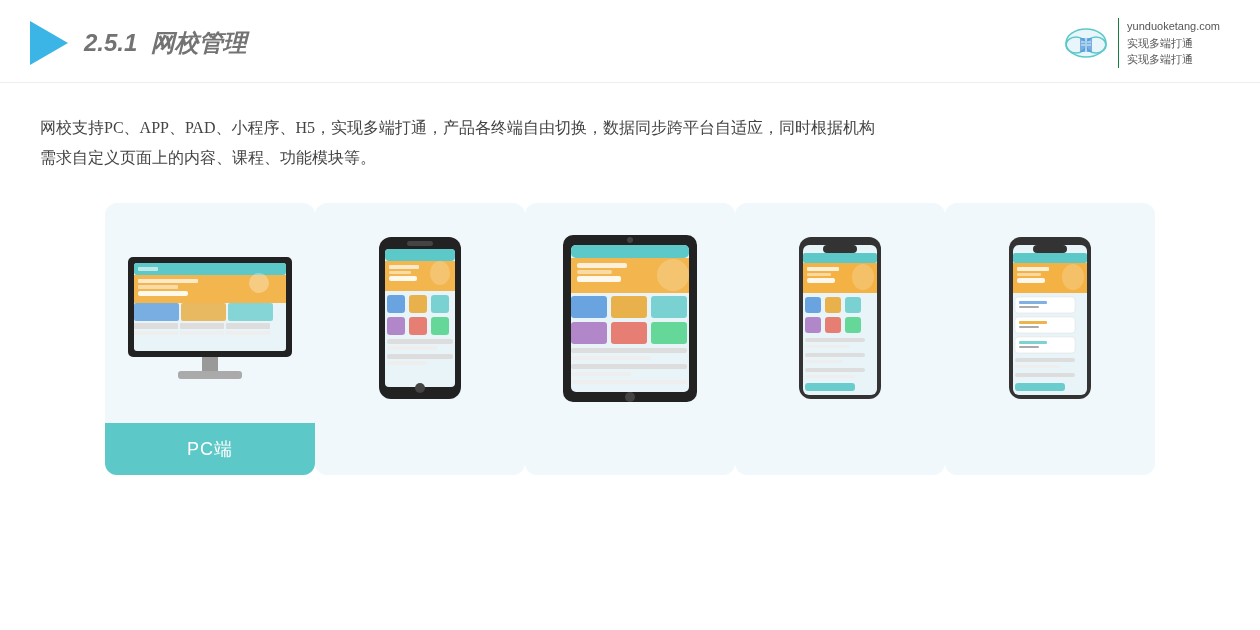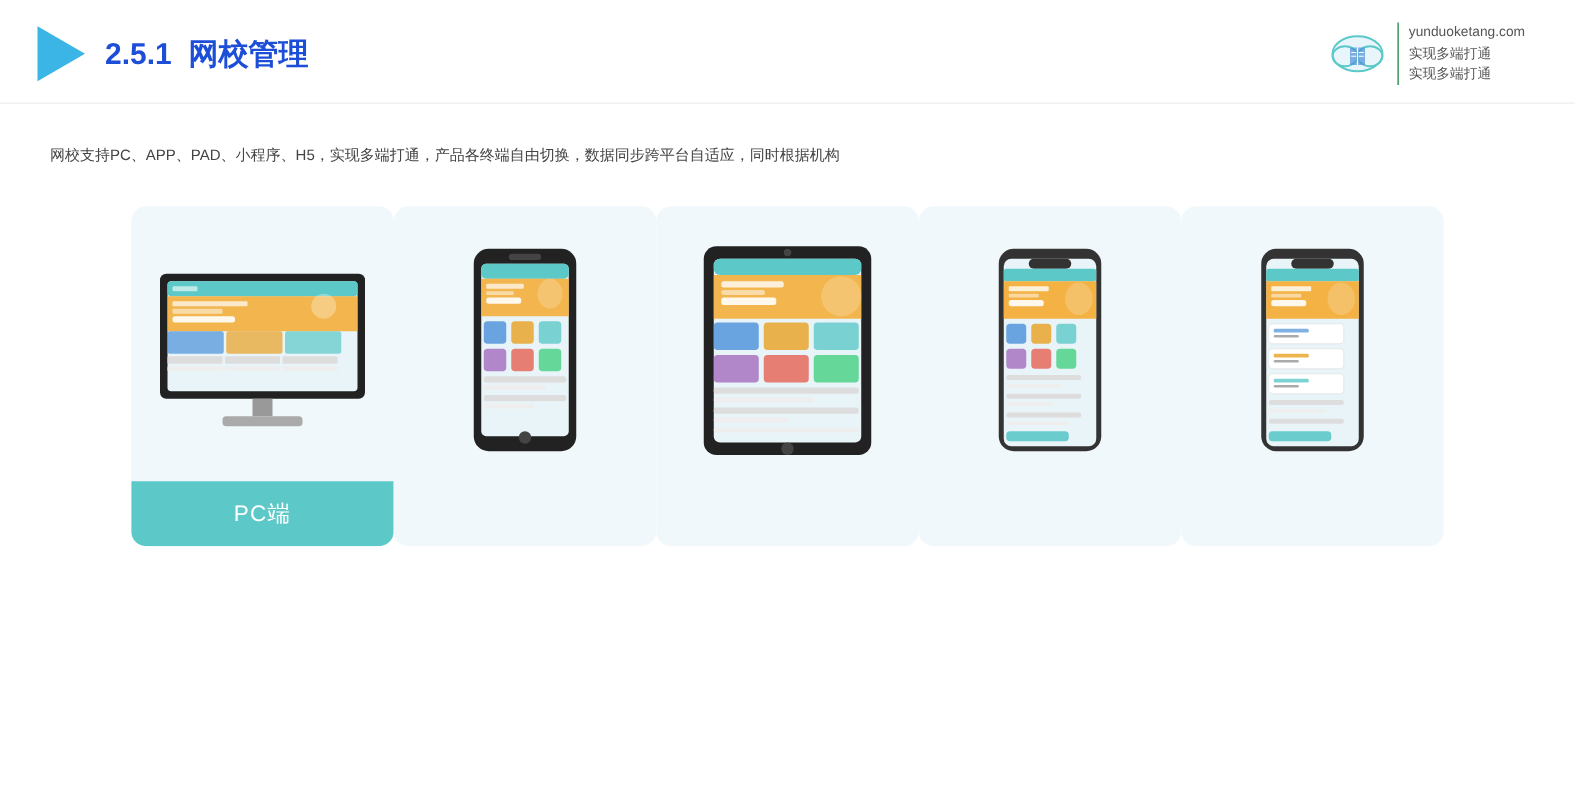--- a/index.html
+++ b/index.html
@@ -26,22 +26,23 @@
     }
     .logo-triangle {
       width: 0;
       height: 0;
       border-top: 22px solid transparent;
       border-bottom: 22px solid transparent;
       border-left: 38px solid #3ab5e6;
     }
     .header-title {
       font-size: 24px;
-      color: #1d4ed8;
+      color: #737373;
       font-weight: 400;
+      font-style: italic;
     }
     .header-title span {
       font-weight: 700;
     }
     .brand-logo {
       display: flex;
       align-items: center;
       gap: 8px;
     }
     .brand-text-block {
@@ -50,23 +51,24 @@
       border-left: 1px solid #15803d;
       padding-left: 8px;
       font-size: 11px;
       color: #555;
       line-height: 1.5;
     }
 
     
     .description {
       padding: 30px 40px 10px 40px;
-      font-size: 12px;
+      font-size: 16px;
       color: #444;
       line-height: 1.9;
+      font-family: Liberation Serif, serif;
     }
 
     
     .cards-section {
       padding: 20px 30px 20px 30px;
       display: flex;
       justify-content: center;
     }
 
     .device-card {
@@ -133,20 +135,21 @@
     <div class="brand-text-block">
       <span>yunduoketang.com</span>
       <span>实现多端打通</span>
       <span>实现多端打通</span>
     </div>
   </div>
 </div>
 
 <div class="description">
   <p>网校支持PC、APP、PAD、小程序、H5，实现多端打通，产品各终端自由切换，数据同步跨平台自适应，同时根据机构</p>
+  <p>需求自定义页面上的内容、课程、功能模块等。</p>
 </div>
 
 <div class="cards-section">
 
   <div class="device-card">
     <div class="device-image-area">
       <svg width="172" height="130" viewBox="0 0 172 130">
 
         <rect x="4" y="4" width="164" height="100" rx="5" fill="#222"></rect>
 

